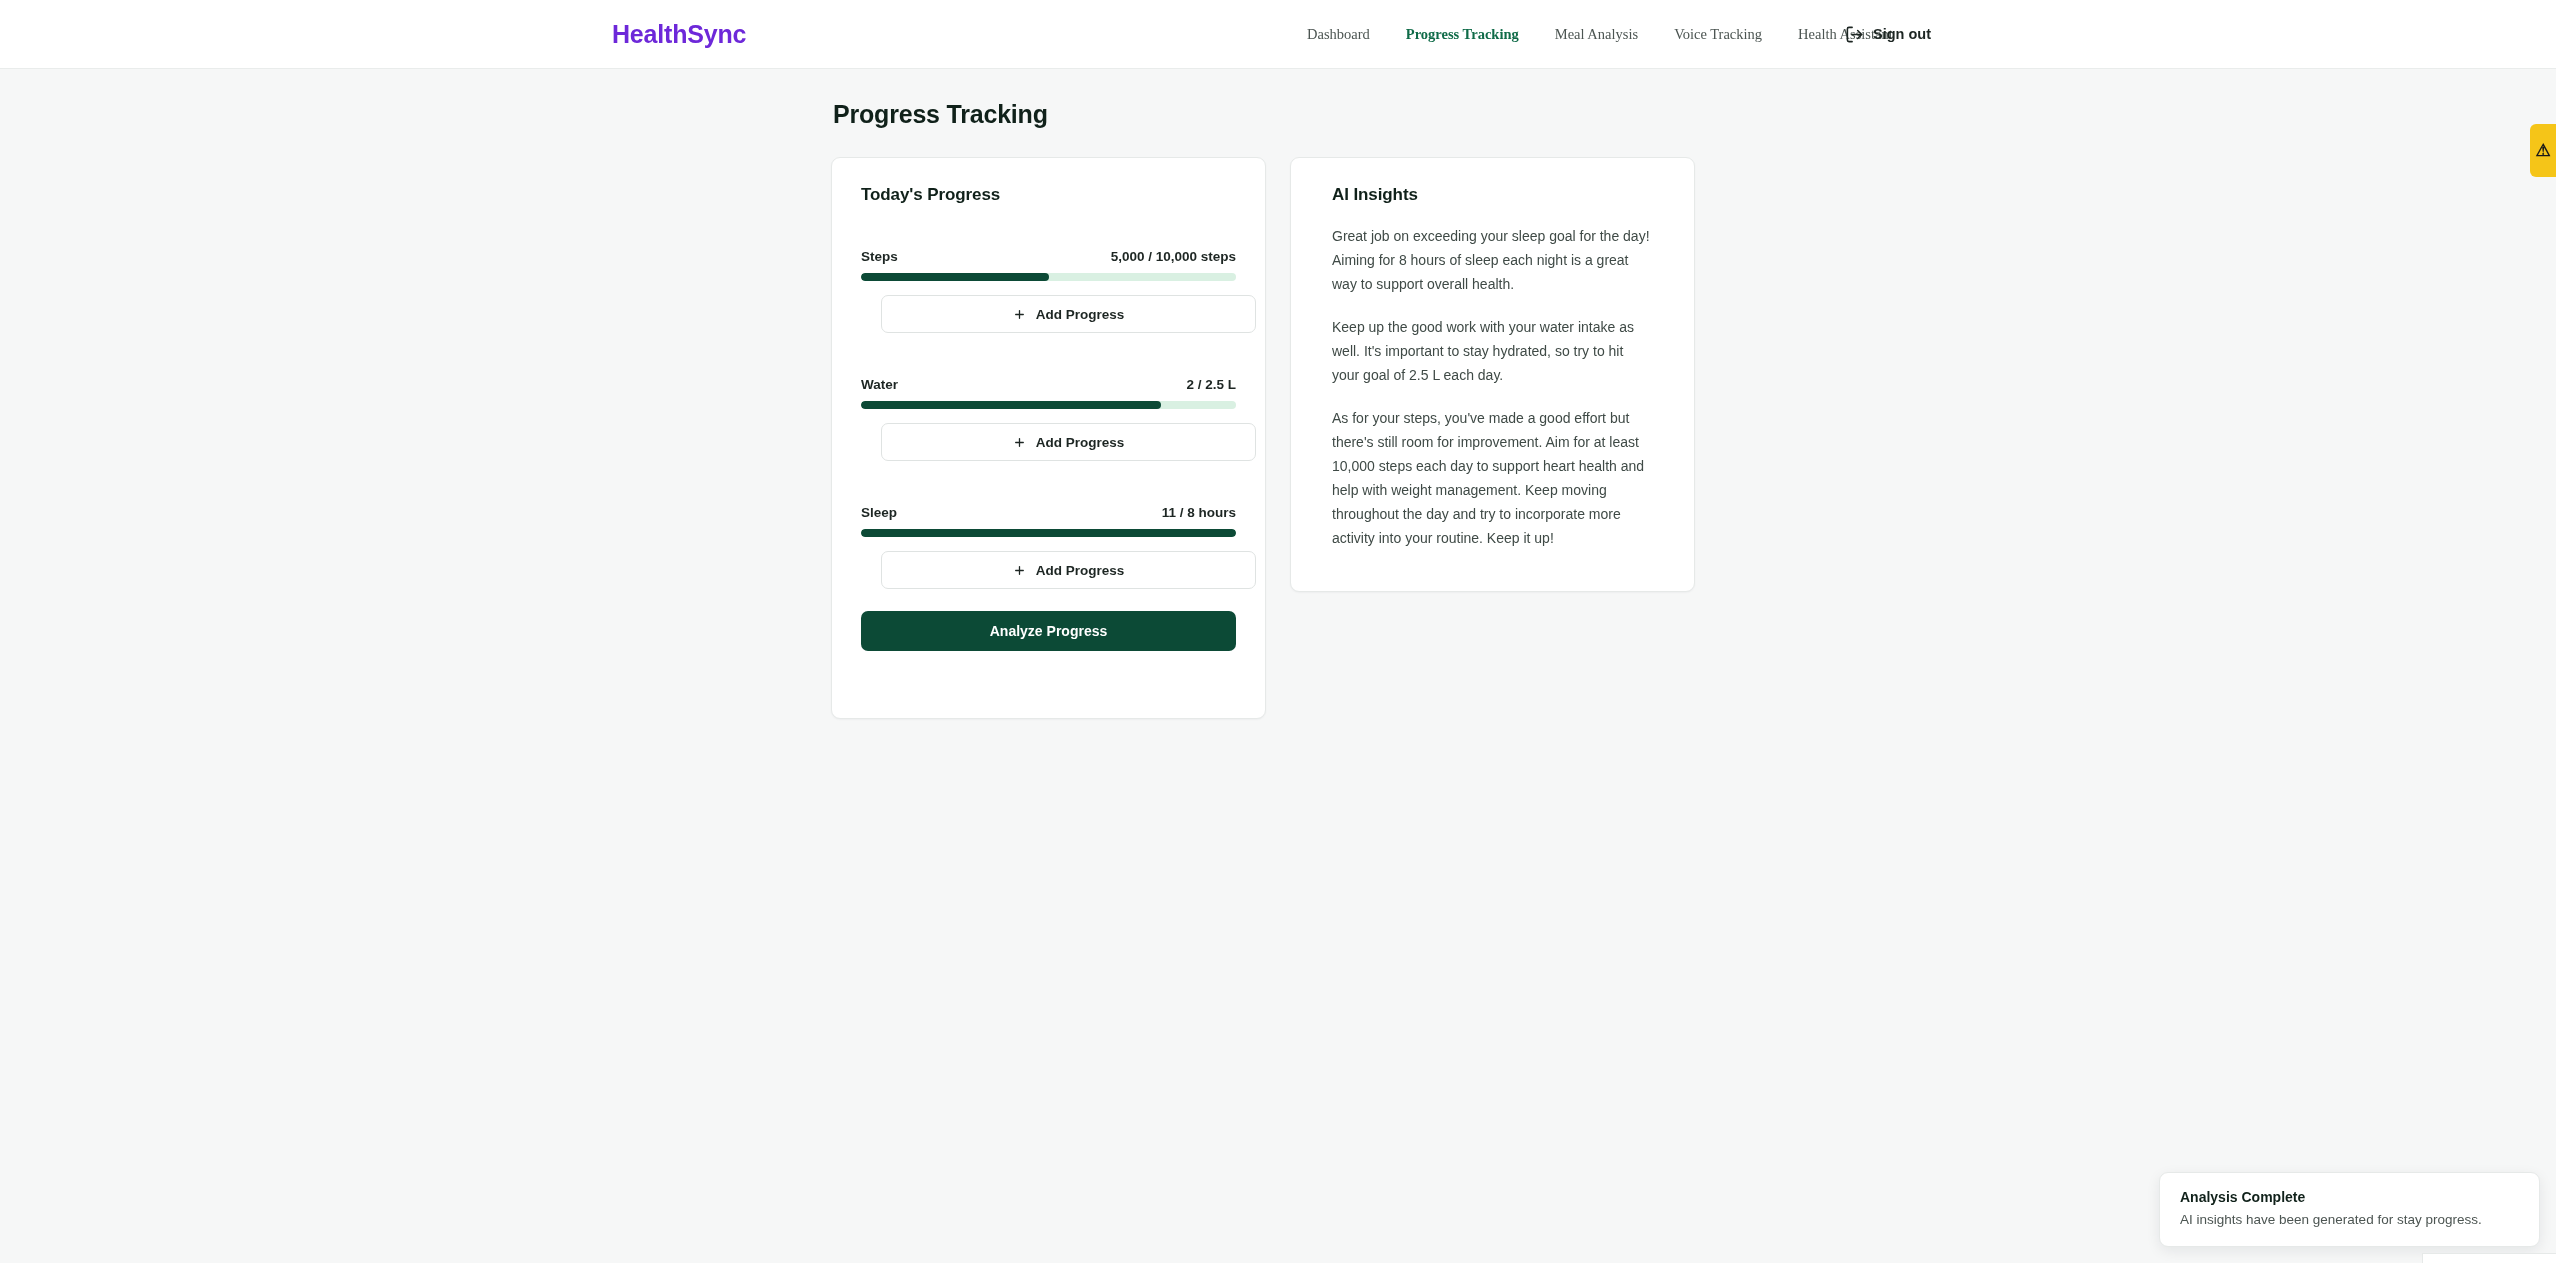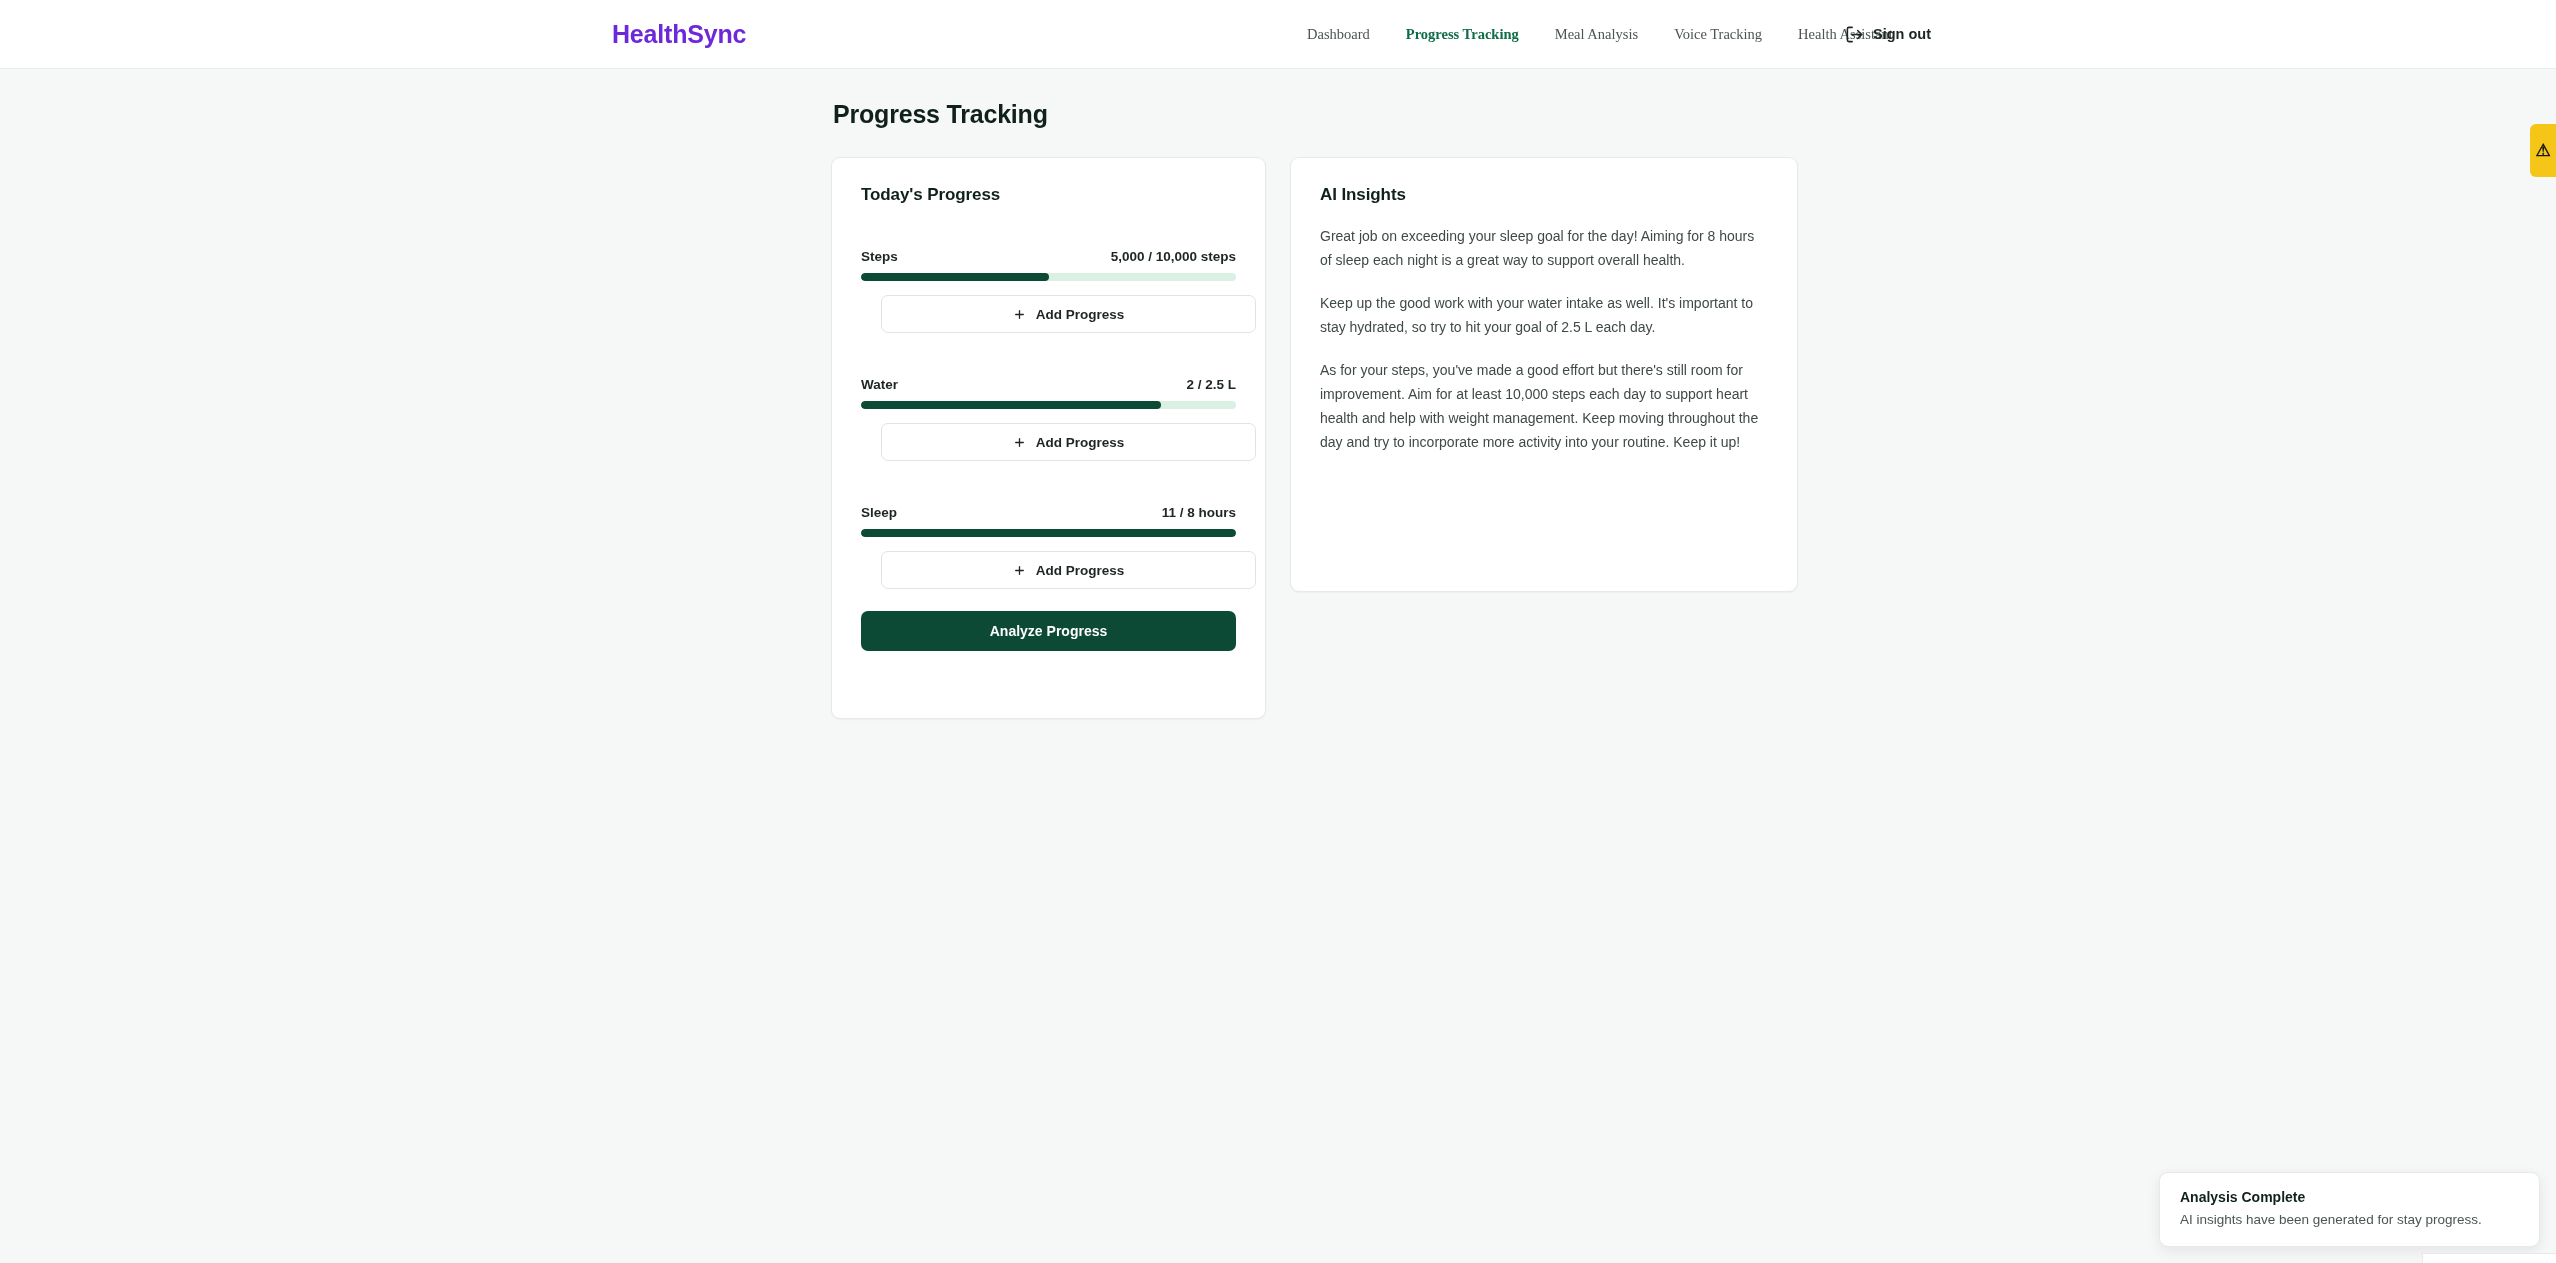--- a/index.html
+++ b/index.html
@@ -143,23 +143,23 @@
     font-size: 14px;
     font-weight: bold;
     cursor: pointer;
     font-family: "Liberation Sans", sans-serif;
   }
 
   
   #insights-card {
     left: 1290px;
     top: 157px;
-    width: 508px;
+    width: 405px;
     height: 435px;
-    padding: 27px 29px;
+    padding: 27px 41px;
   }
   .insight-p {
     font-size: 14px;
     line-height: 24px;
     color: #3f4a46;
     margin-top: 19px;
   }
 
   
   .edge-widget {

